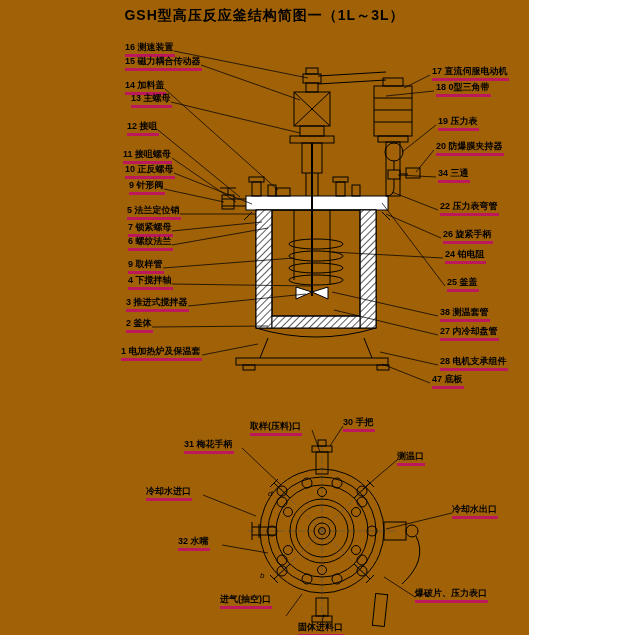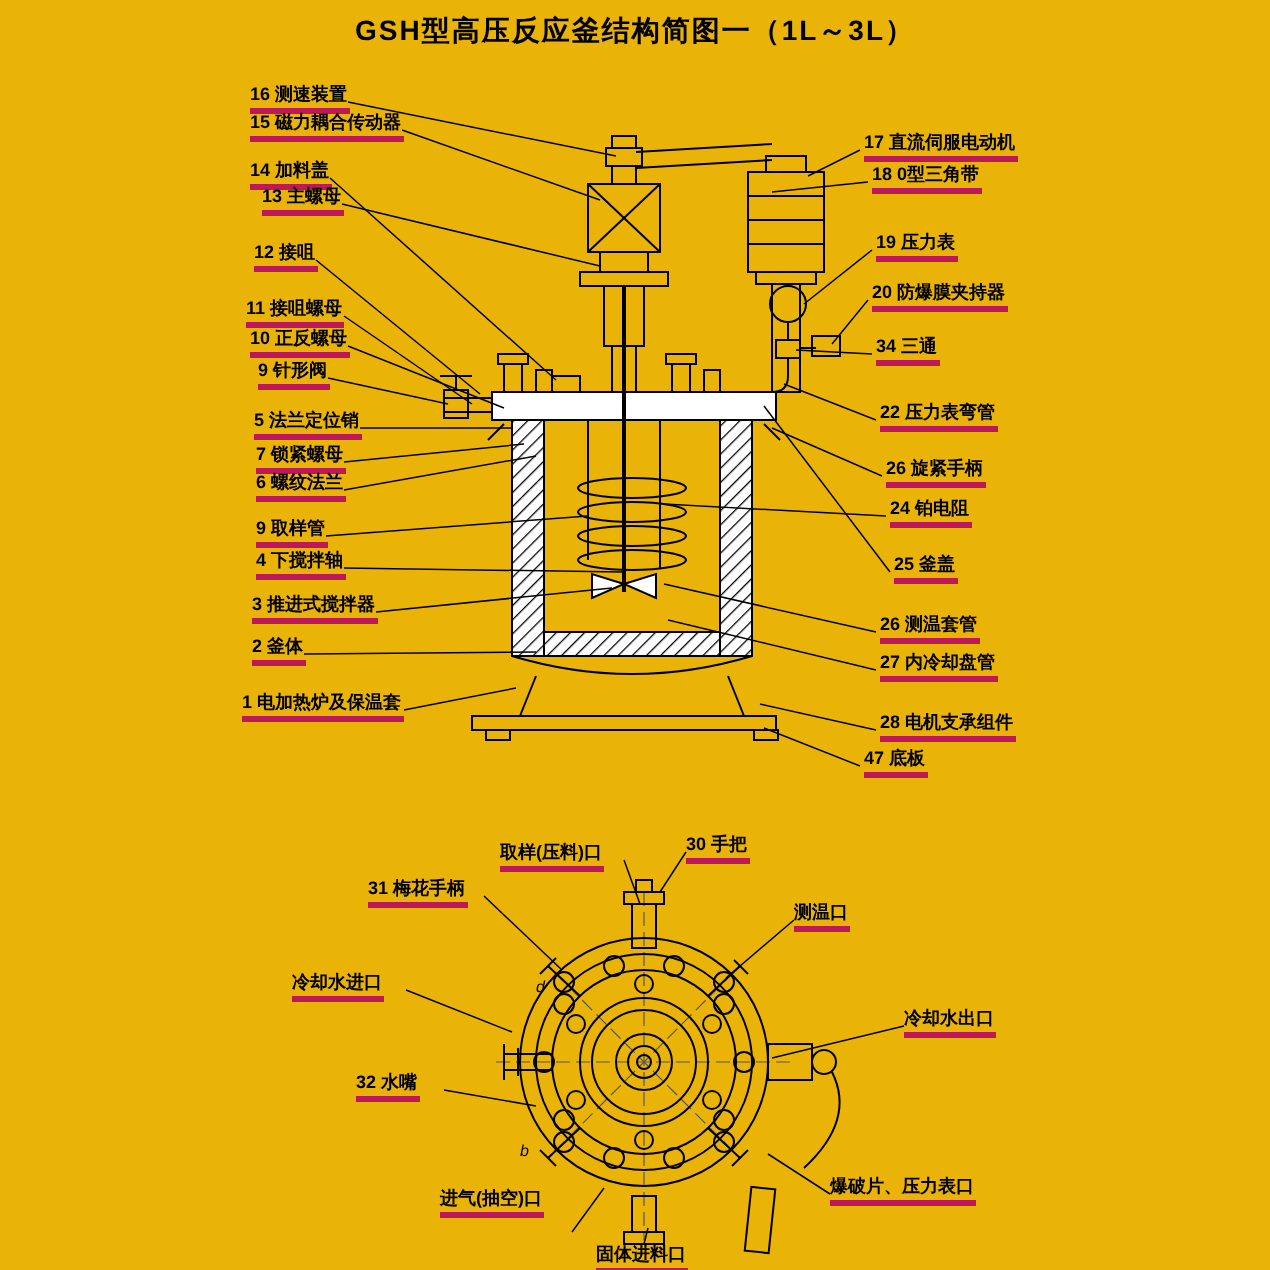--- a/index.html
+++ b/index.html
@@ -1,18 +1,18 @@
 <!DOCTYPE html>
 <html><head>
 <meta charset="utf-8">
 <style>
   * { margin:0; padding:0; box-sizing:border-box; }
   html,body { width:635px; height:635px; background:#fff; }
   body { font-family:"Liberation Sans", sans-serif; position:relative; overflow:hidden; }
-  .page { position:absolute; top:0; left:0; width:635px; height:635px; background:#eab308; }
+  .page { position:absolute; top:0; left:0; width:529px; height:635px; background:#a16207; }
   .title { position:absolute; top:7px; left:0; width:100%; text-align:center;
            font-size:14px; font-weight:bold; color:#000; letter-spacing:1px; }
   .art { position:absolute; top:0; left:0; }
   .lbl { position:absolute; font-size:9px; font-weight:bold; color:#000;
          border-bottom:3px solid #be185d; white-space:nowrap; line-height:11px;
          padding:0 1px 1px 0; background:transparent; }
 </style>
 </head>
 <body>
 
@@ -272,21 +272,21 @@
 
   <div class="lbl" style="top:66px;left:432px">17 直流伺服电动机</div>
   <div class="lbl" style="top:82px;left:436px">18 0型三角带</div>
   <div class="lbl" style="top:116px;left:438px">19 压力表</div>
   <div class="lbl" style="top:141px;left:436px">20 防爆膜夹持器</div>
   <div class="lbl" style="top:168px;left:438px">34 三通</div>
   <div class="lbl" style="top:201px;left:440px">22 压力表弯管</div>
   <div class="lbl" style="top:229px;left:443px">26 旋紧手柄</div>
   <div class="lbl" style="top:249px;left:445px">24 铂电阻</div>
   <div class="lbl" style="top:277px;left:447px">25 釜盖</div>
-  <div class="lbl" style="top:307px;left:440px">26 测温套管</div>
+  <div class="lbl" style="top:307px;left:440px">38 测温套管</div>
   <div class="lbl" style="top:326px;left:440px">27 内冷却盘管</div>
   <div class="lbl" style="top:356px;left:440px">28 电机支承组件</div>
   <div class="lbl" style="top:374px;left:432px">47 底板</div>
 
   <div class="lbl" style="top:421px;left:250px">取样(压料)口</div>
   <div class="lbl" style="top:417px;left:343px">30 手把</div>
   <div class="lbl" style="top:439px;left:184px">31 梅花手柄</div>
   <div class="lbl" style="top:451px;left:397px">测温口</div>
   <div class="lbl" style="top:486px;left:146px">冷却水进口</div>
   <div class="lbl" style="top:504px;left:452px">冷却水出口</div>

